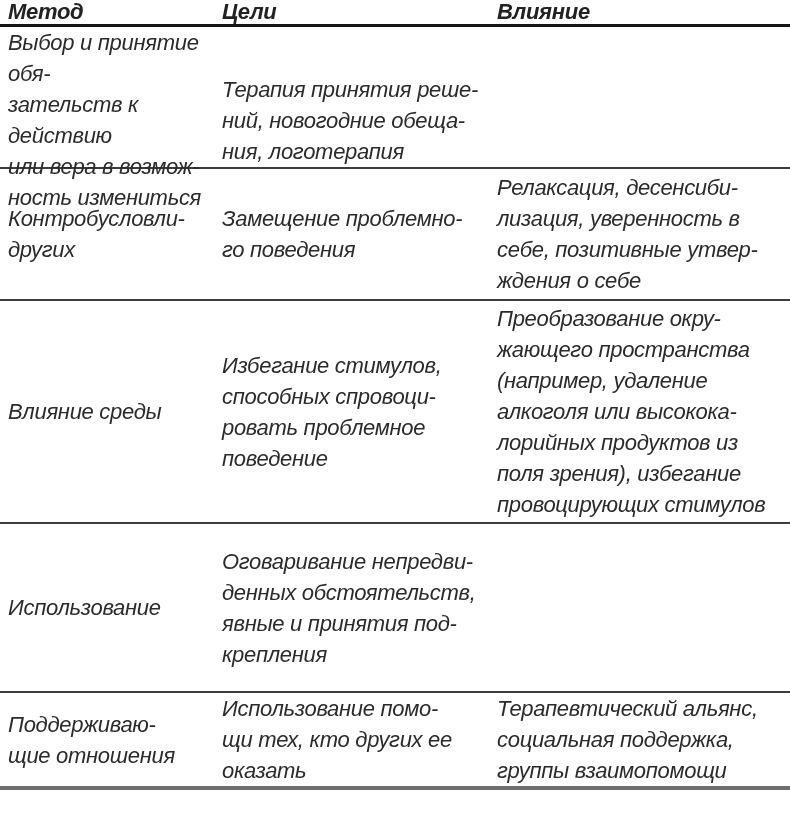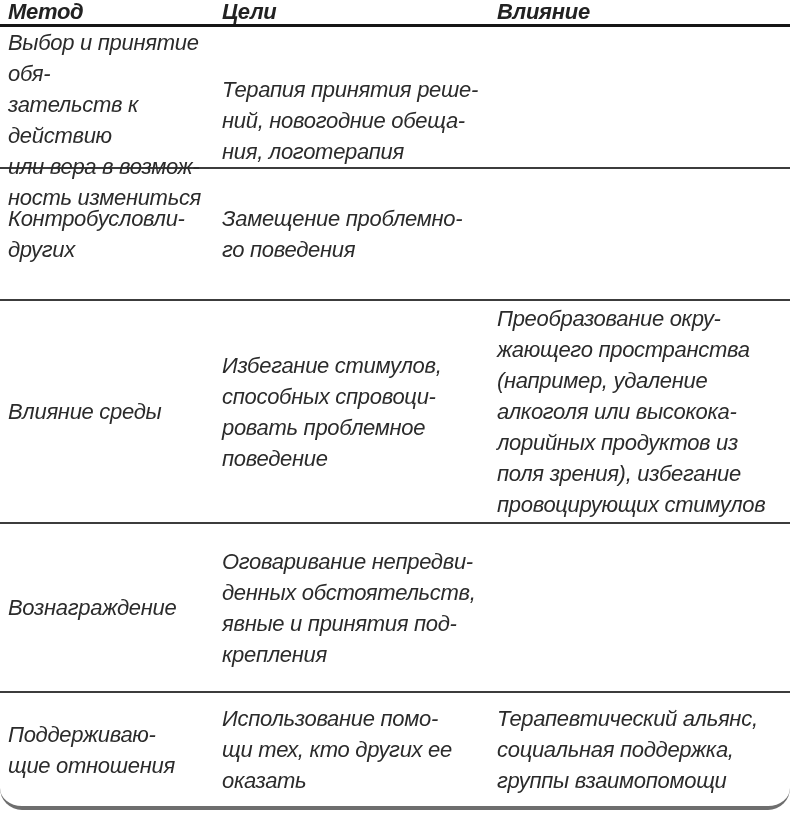--- a/index.html
+++ b/index.html
@@ -25,21 +25,21 @@
     box-sizing: border-box;
   }
   .header-row {
     height: 27px;
     border-bottom: 3px solid #151515;
   }
   .r0 { height: 142px; border-bottom: 2px solid #3c3c3c; }
   .r1 { height: 132px; border-bottom: 2px solid #3c3c3c; }
   .r2 { height: 223px; border-bottom: 2px solid #3c3c3c; }
   .r3 { height: 169px; border-bottom: 2px solid #3c3c3c; }
-  .r4 { height: 117px; border-bottom: 4px solid #6e6e6e; border-radius: 22px; }
+  .r4 { height: 97px; border-bottom: 4px solid #6e6e6e; }
   .cell {
     box-sizing: border-box;
     padding-left: 8px;
     padding-right: 4px;
     display: flex;
     align-items: center;
     font-style: italic;
     font-weight: 500;
     font-size: 22px;
     line-height: 31px;
@@ -75,39 +75,43 @@
       <div class="cell">Терапия принятия реше-
 ний, новогодние обеща-
 ния, логотерапия</div>
     </div>
 
     <div class="row r1">
       <div class="cell">Контробусловли-
 других</div>
       <div class="cell">Замещение проблемно-
 го поведения</div>
+      <div class="cell">Релаксация, десенсиби-
+лизация, уверенность в
+себе, позитивные утвер-
+ждения о себе</div>
     </div>
 
     <div class="row r2">
       <div class="cell">Влияние среды</div>
       <div class="cell">Избегание стимулов,
 способных спровоци-
 ровать проблемное
 поведение</div>
       <div class="cell">Преобразование окру-
 жающего пространства
 (например, удаление
 алкоголя или высокока-
 лорийных продуктов из
 поля зрения), избегание
 провоцирующих стимулов</div>
     </div>
 
     <div class="row r3">
-      <div class="cell">Вознаграждение</div>
+      <div class="cell">Использование</div>
       <div class="cell">Оговаривание непредви-
 денных обстоятельств,
 явные и принятия под-
 крепления</div>
     </div>
 
     <div class="row r4">
       <div class="cell">Поддерживаю-
 щие отношения</div>
       <div class="cell">Использование помо-

